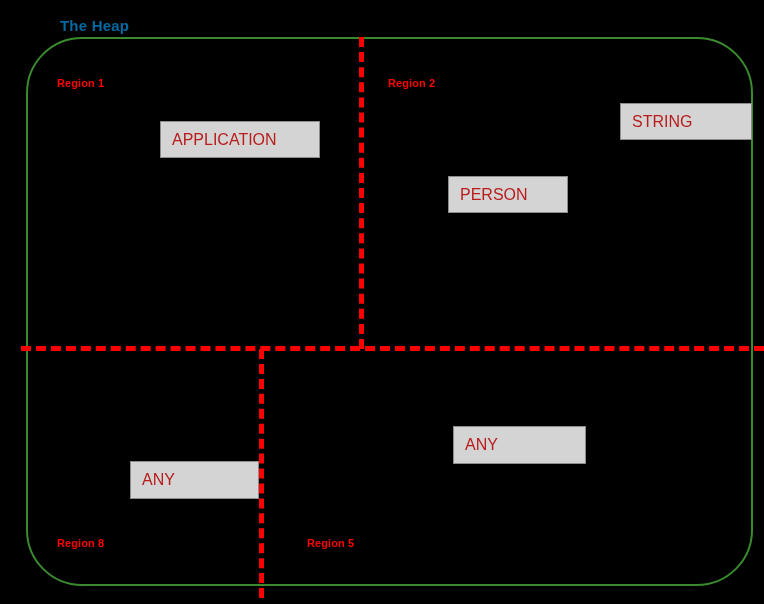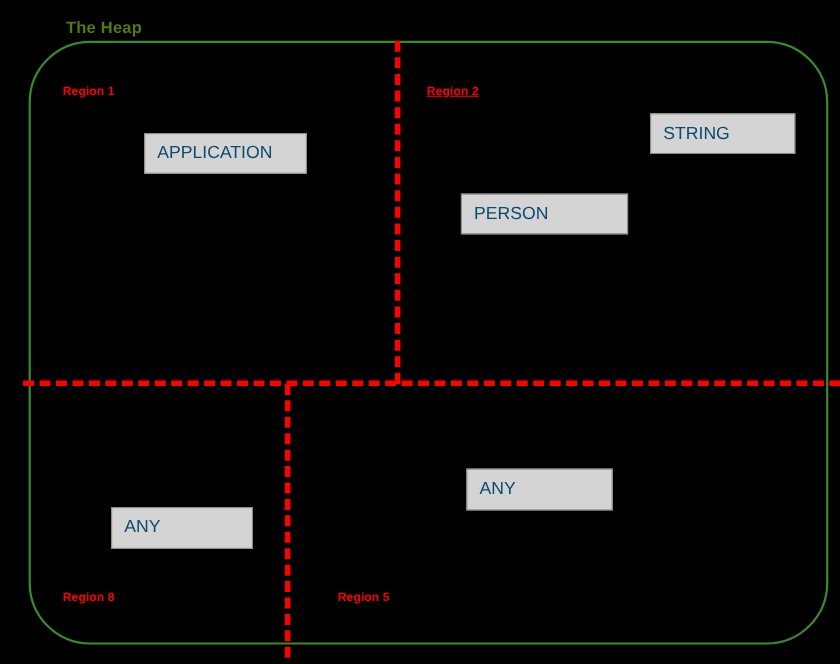--- a/index.html
+++ b/index.html
@@ -27,21 +27,21 @@
     border-radius: 56px;
     box-sizing: border-box;
     background: transparent;
   }
   .heap-title {
     position: absolute;
     left: 60px;
     top: 17px;
     font-size: 15px;
     font-weight: bold;
-    color: #4d7c0f;
+    color: #0369a1;
     letter-spacing: 0.2px;
     white-space: nowrap;
   }
 
   
   .divider-h {
     position: absolute;
     left: 21px;
     top: 346px;
     width: 743px;
@@ -68,41 +68,42 @@
   
   .region-label {
     position: absolute;
     font-size: 11px;
     font-weight: bold;
     color: #ff0000;
     white-space: nowrap;
     letter-spacing: 0.1px;
   }
   #region-1-label { left: 57px;  top: 77px; }
-  #region-2-label { left: 388px; top: 77px; text-decoration: underline; }
+  #region-2-label { left: 388px; top: 77px; }
   #region-3-label { left: 57px;  top: 537px; }
   #region-4-label { left: 307px; top: 537px; }
 
   
   .obj-box {
     position: absolute;
     background: #d4d4d4;
     border: 1px solid #8c8c8c;
     box-sizing: border-box;
     display: flex;
     align-items: center;
-    color: #0c4a6e;
+    color: #b91c1c;
     font-size: 16px;
     font-weight: normal;
     padding-left: 11px;
     white-space: nowrap;
+    margin-left: 29px;
   }
-  #box-application { left: 131px; top: 121px; width: 148px; height: 37px; }
+  #box-application { left: 131px; top: 121px; width: 160px; height: 37px; }
   #box-string      { left: 591px; top: 103px; width: 132px; height: 37px; }
-  #box-person      { left: 419px; top: 176px; width: 152px; height: 37px; }
+  #box-person      { left: 419px; top: 176px; width: 120px; height: 37px; }
   #box-any-r3      { left: 101px; top: 461px; width: 129px; height: 38px; }
   #box-any-r4      { left: 424px; top: 426px; width: 133px; height: 38px; }
 </style>
 </head>
 <body>
 
 <div id="canvas">
 
   <div class="heap-title">The Heap</div>
 

